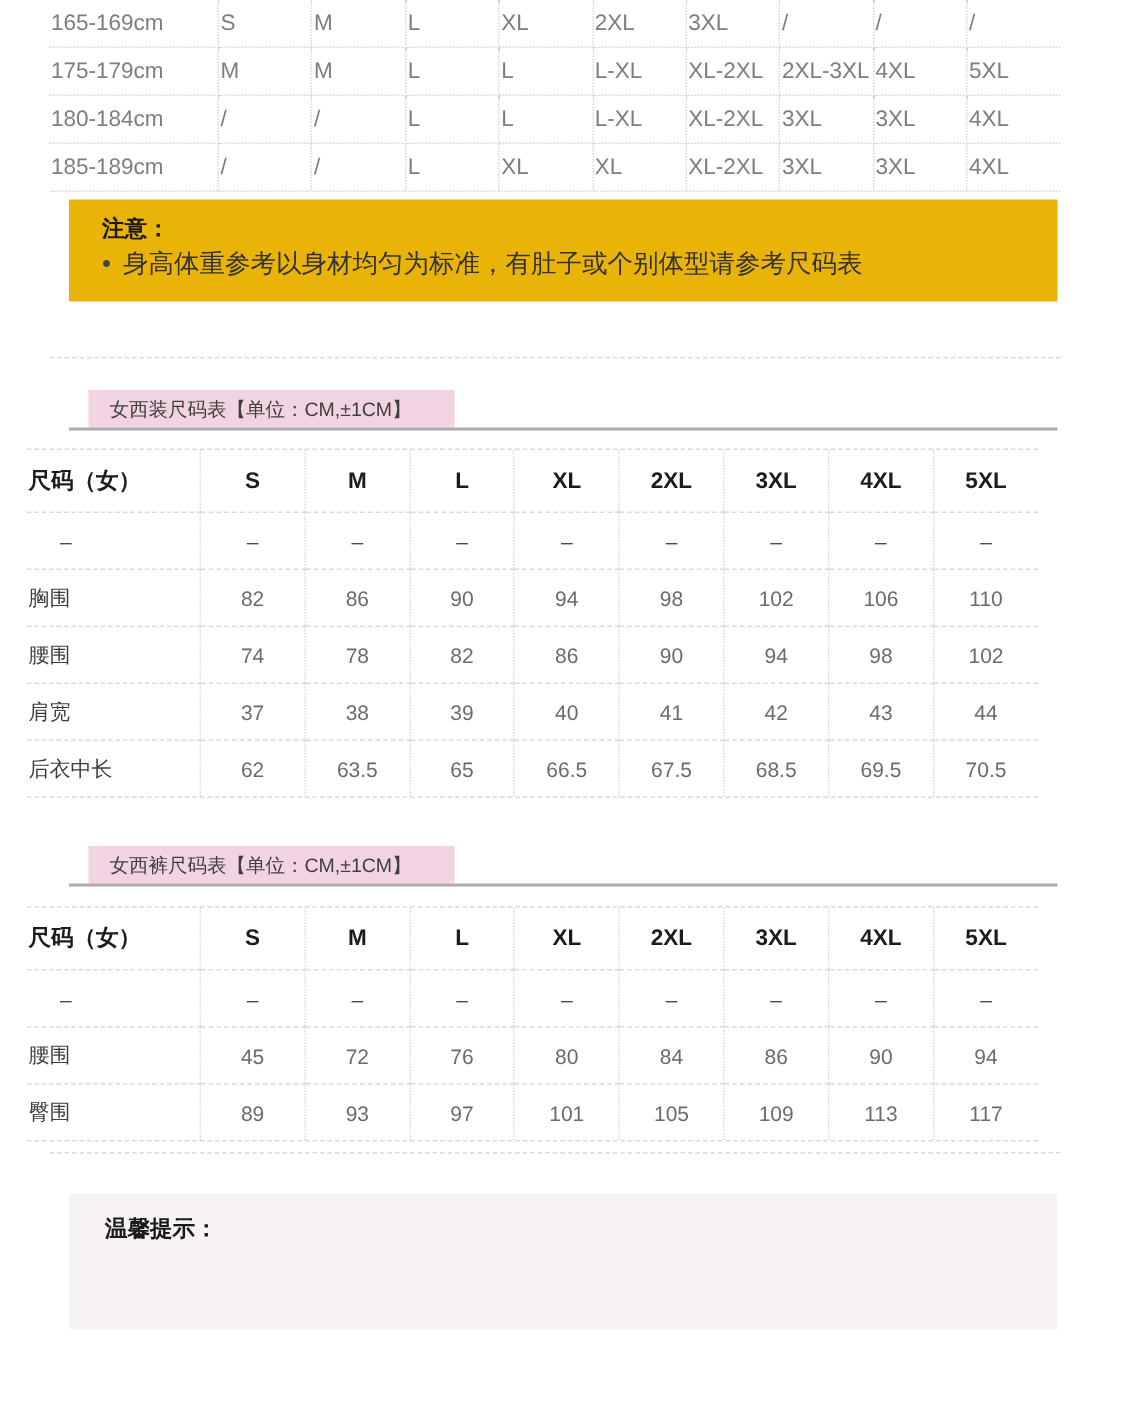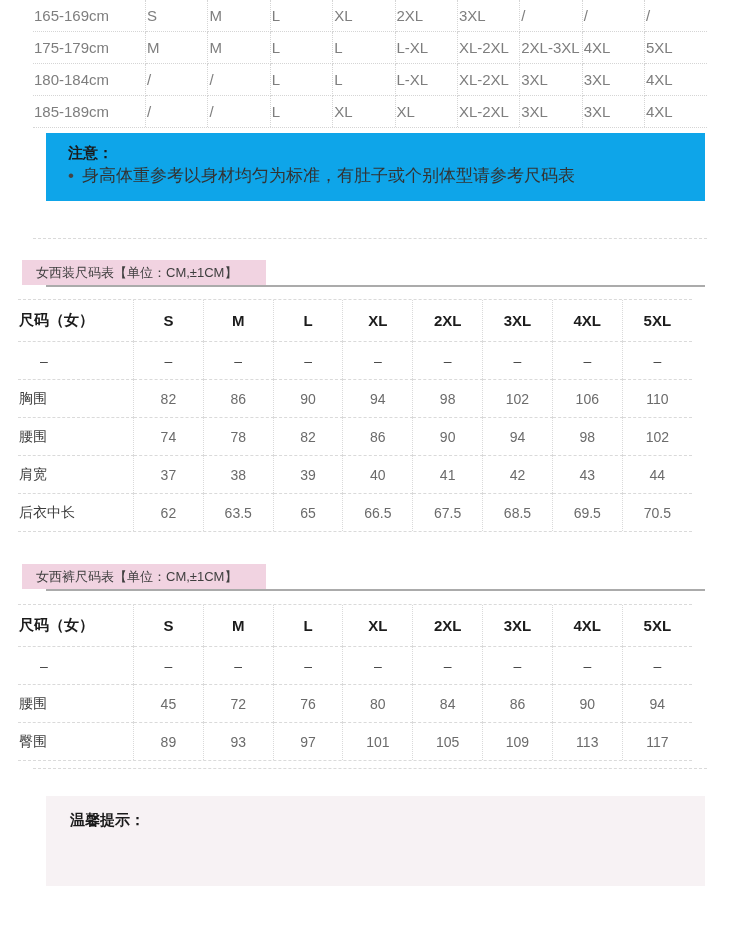--- a/index.html
+++ b/index.html
@@ -16,34 +16,34 @@
   table.t1 td{
     height:29px;text-align:left;vertical-align:middle;
     font-size:15px;color:#7e7e7e;
     border:1px dotted #d5d5d5;overflow:hidden;white-space:nowrap;
   }
   table.t1 td:first-child{width:110px;}
 
   
   .notice{
     margin:5px 0 0 46px;width:659px;box-sizing:border-box;
-    background:#0ea5e9;padding:9px 10px 14px 22px;
+    background:#eab308;padding:9px 10px 14px 22px;
   }
   .notice-title{font-size:15px;font-weight:bold;color:#1a1a1a;line-height:22px;}
   .bullet-line{font-size:17px;color:#333333;line-height:23px;}
   .bullet-line .dot{display:inline-block;width:14px;color:#444444;}
 
   
   .dashline{margin-left:33px;width:674px;height:0;border-top:1px dashed #dadada;}
   .div1{margin-top:37px;}
   .div2{margin-top:7px;}
 
   
   .band{
-    margin-left:22px;width:244px;height:25px;line-height:25px;
+    margin-left:59px;width:244px;height:25px;line-height:25px;
     box-sizing:border-box;padding-left:14px;background:#f1d3e1;
     font-size:13px;color:#3f3f3f;white-space:nowrap;overflow:hidden;
   }
   .band1{margin-top:21px;}
   .band2{margin-top:32px;}
   .grayrule{margin-left:46px;width:659px;height:2px;background:#ababab;}
 
   
   .tablebox{
     margin-left:18px;width:674px;

